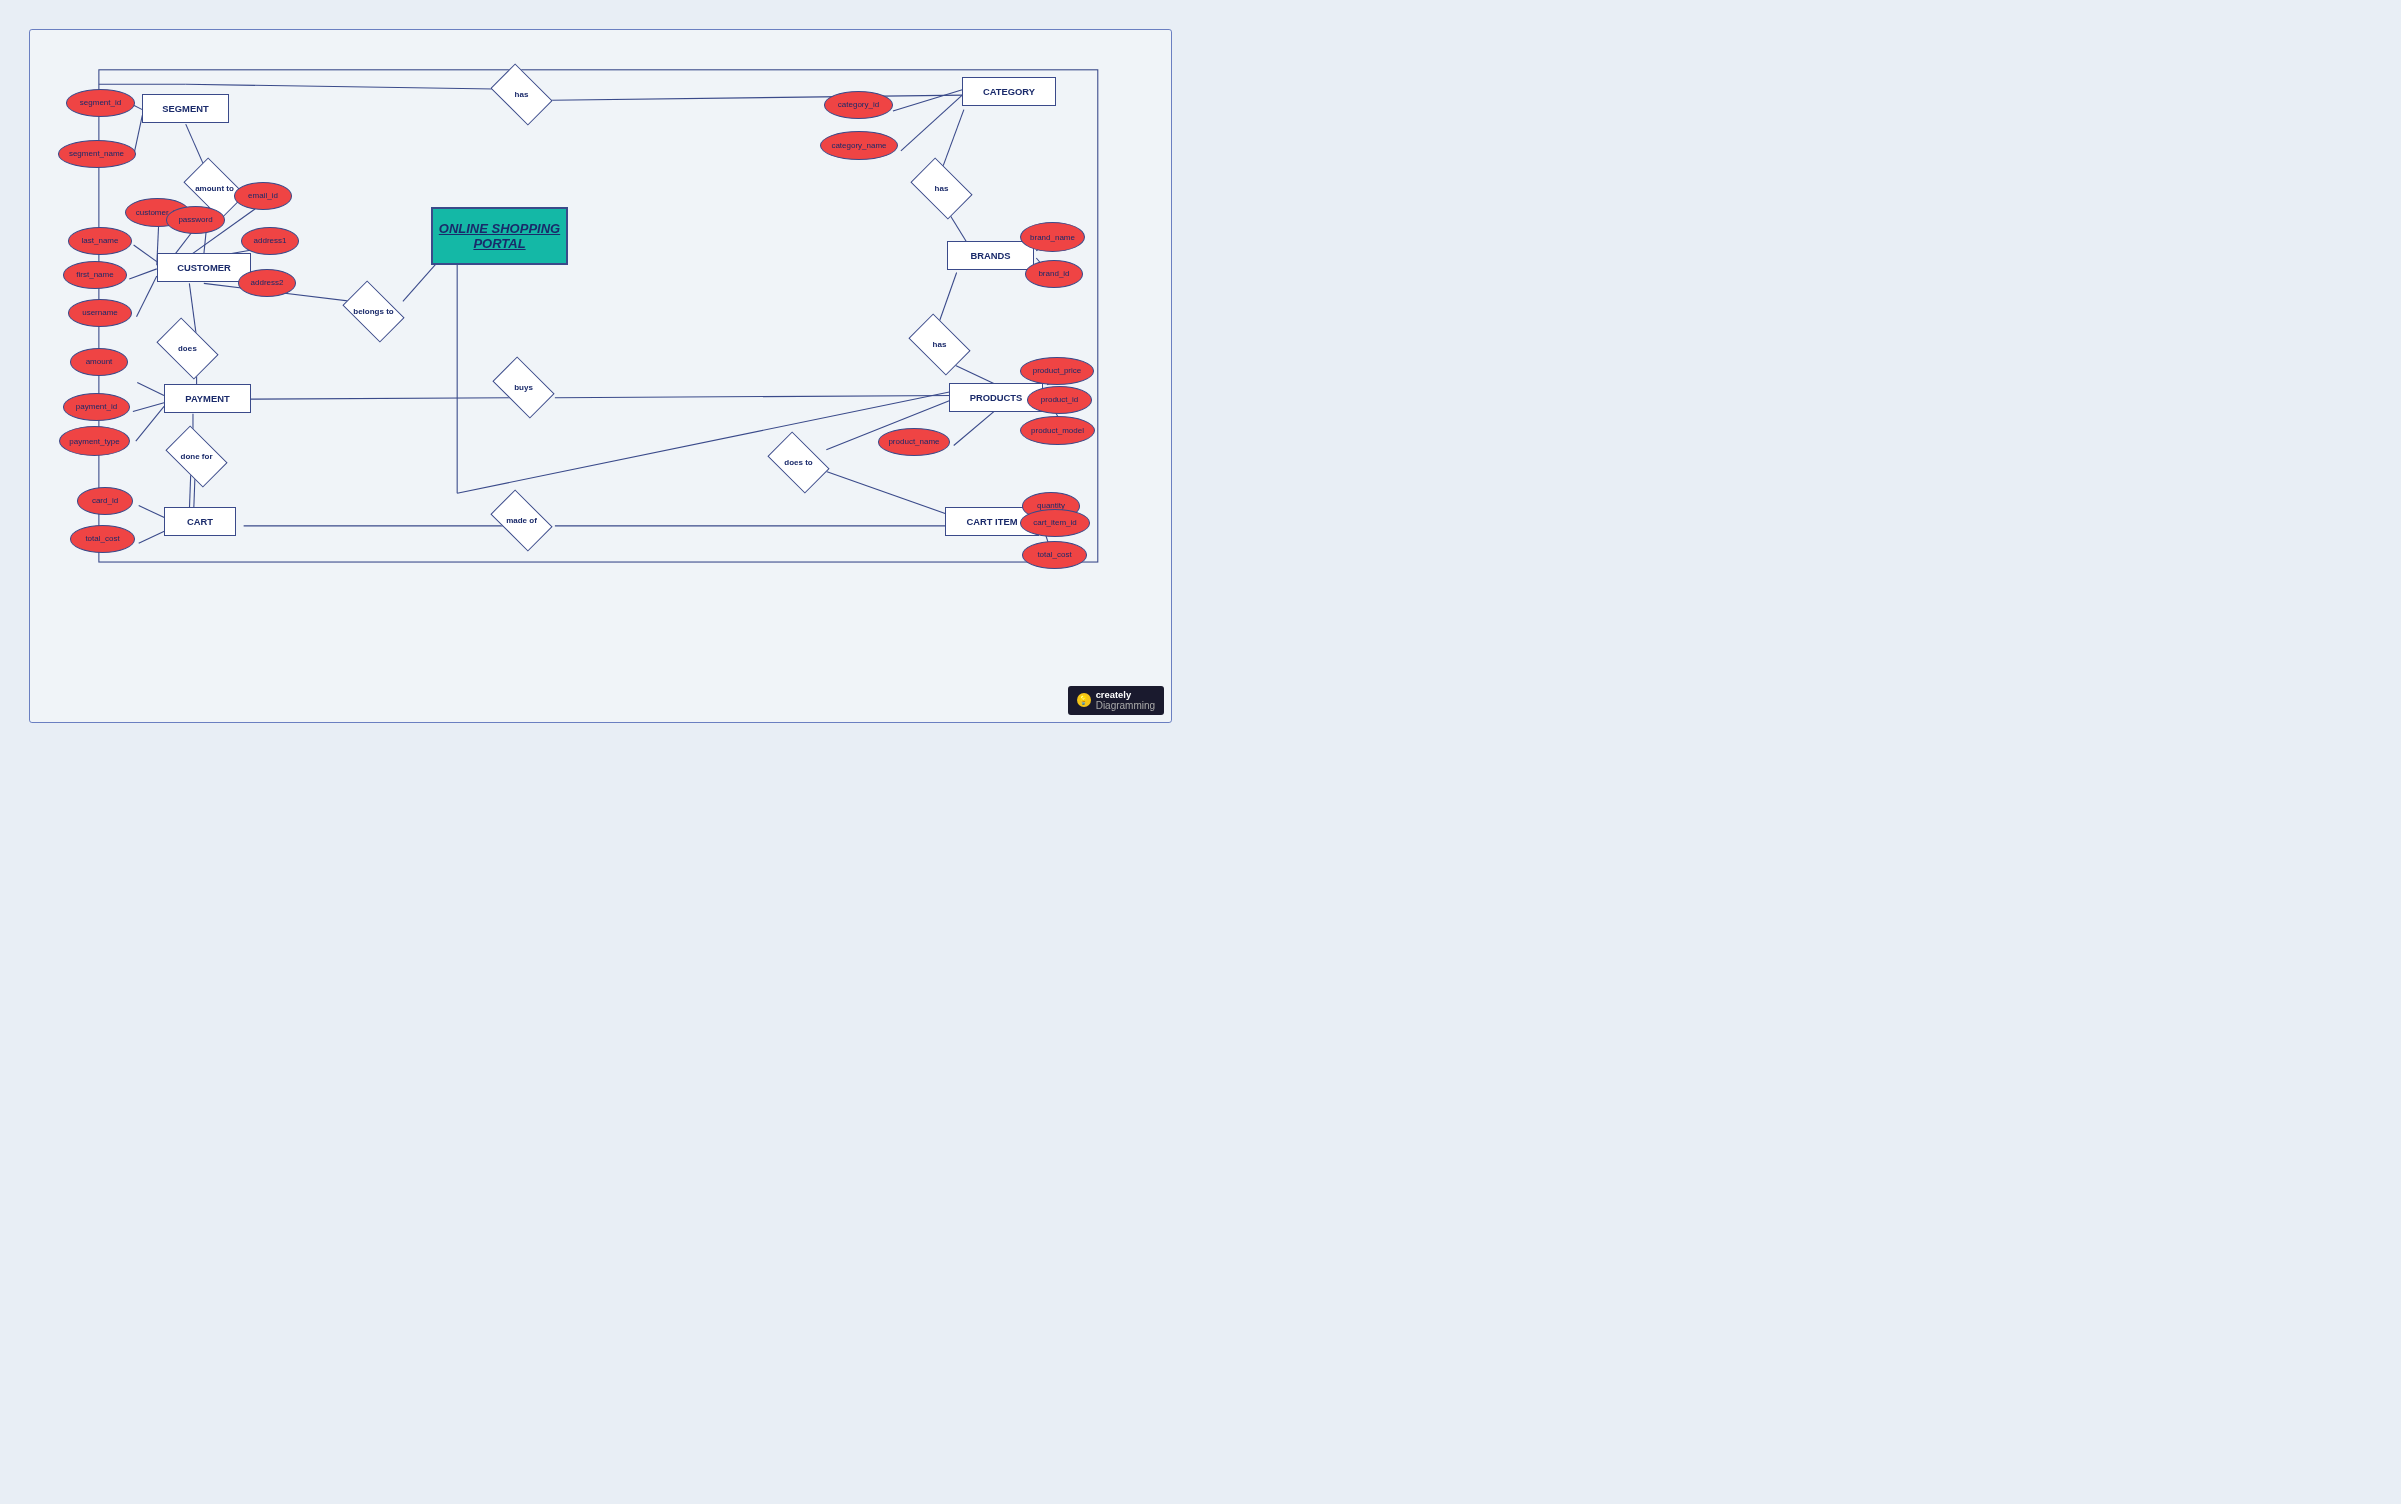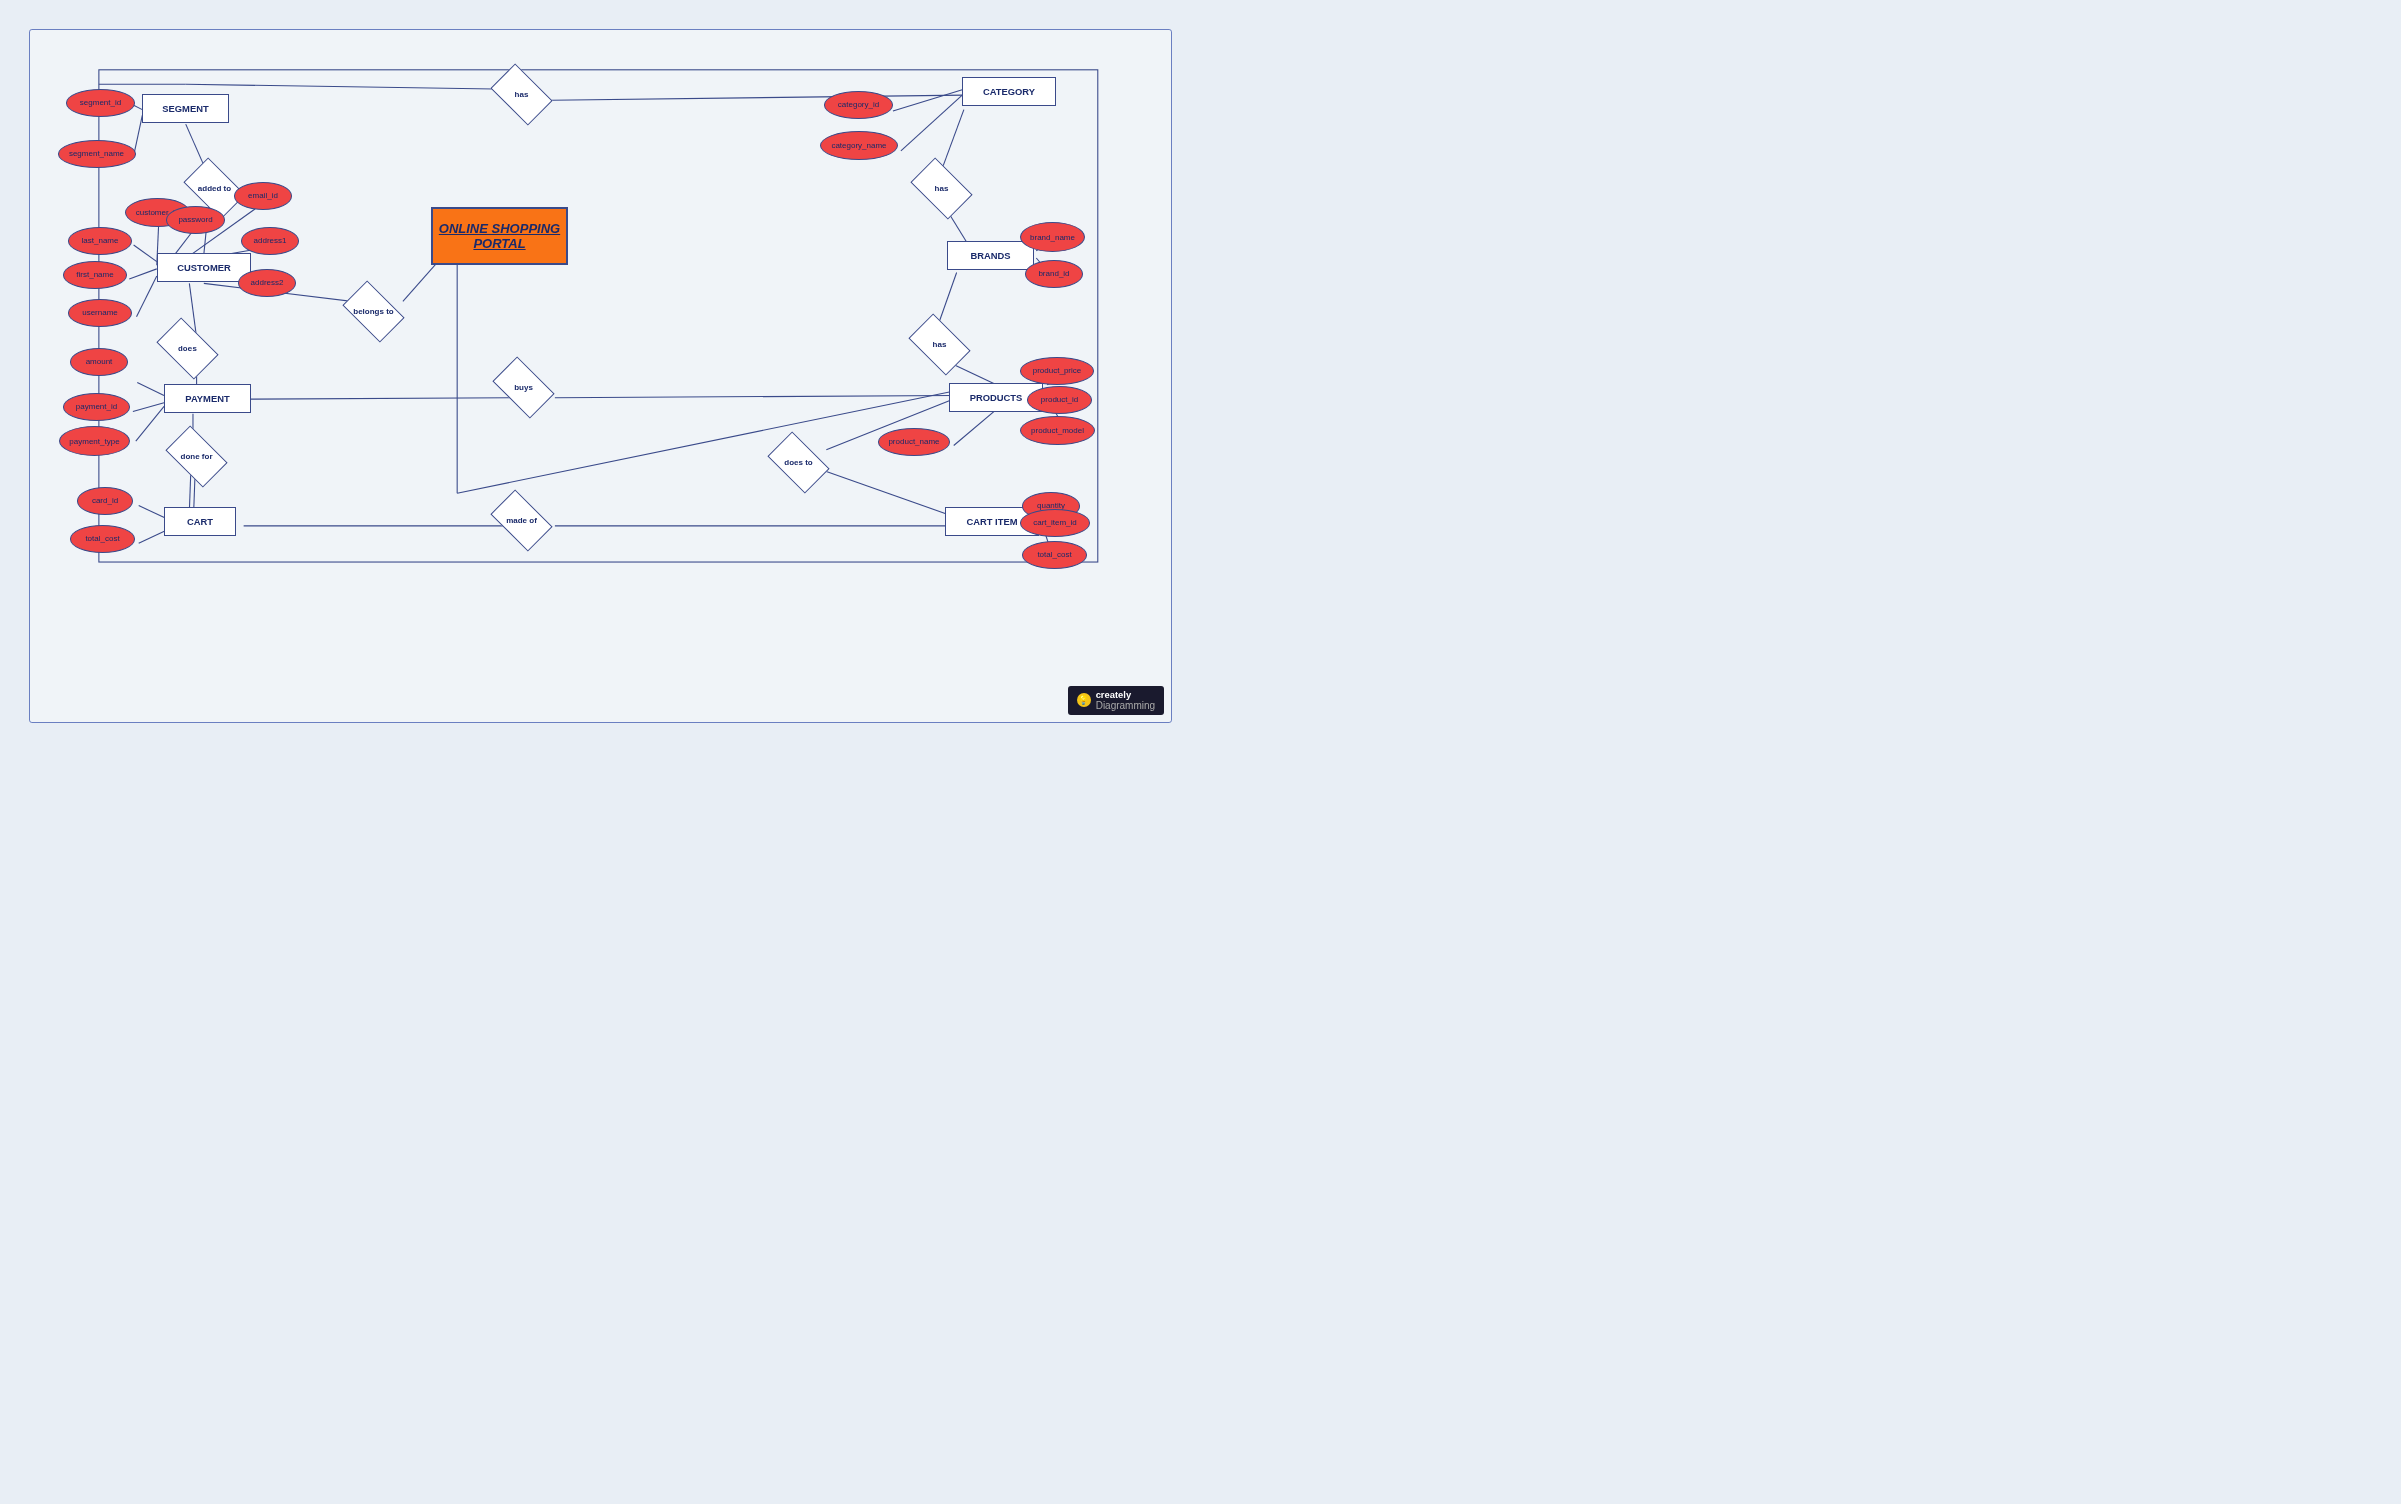--- a/index.html
+++ b/index.html
@@ -73,21 +73,21 @@
       text-align: center;
       color: #1a2a6a;
       border-radius: 50%;
       padding: 4.3px 7.2px;
       z-index: 10;
     }
     
     .main-title {
       position: absolute;
       border: 2.2px solid #3a4a8a;
-      background: #f97316;
+      background: #14b8a6;
       font-size: 13px;
       font-weight: bold;
       font-style: italic;
       text-decoration: underline;
       display: flex;
       align-items: center;
       justify-content: center;
       text-align: center;
       color: #1a2a6a;
       z-index: 10;
@@ -230,21 +230,21 @@
 
   <div class="entity" style="left: 919px; top: 353px; width: 94px; height: 29px;">PRODUCTS</div>
 
   <div class="entity" style="left: 915px; top: 477px; width: 94px; height: 29px;">CART ITEM</div>
 
   <div class="relationship" style="left: 459px; top: 43px;">
     <span>has</span>
   </div>
 
   <div class="relationship" style="left: 152px; top: 137px;">
-    <span>added to</span>
+    <span>amount to</span>
   </div>
 
   <div class="relationship" style="left: 311px; top: 260px;">
     <span>belongs to</span>
   </div>
 
   <div class="relationship" style="left: 879px; top: 137px;">
     <span>has</span>
   </div>
 

